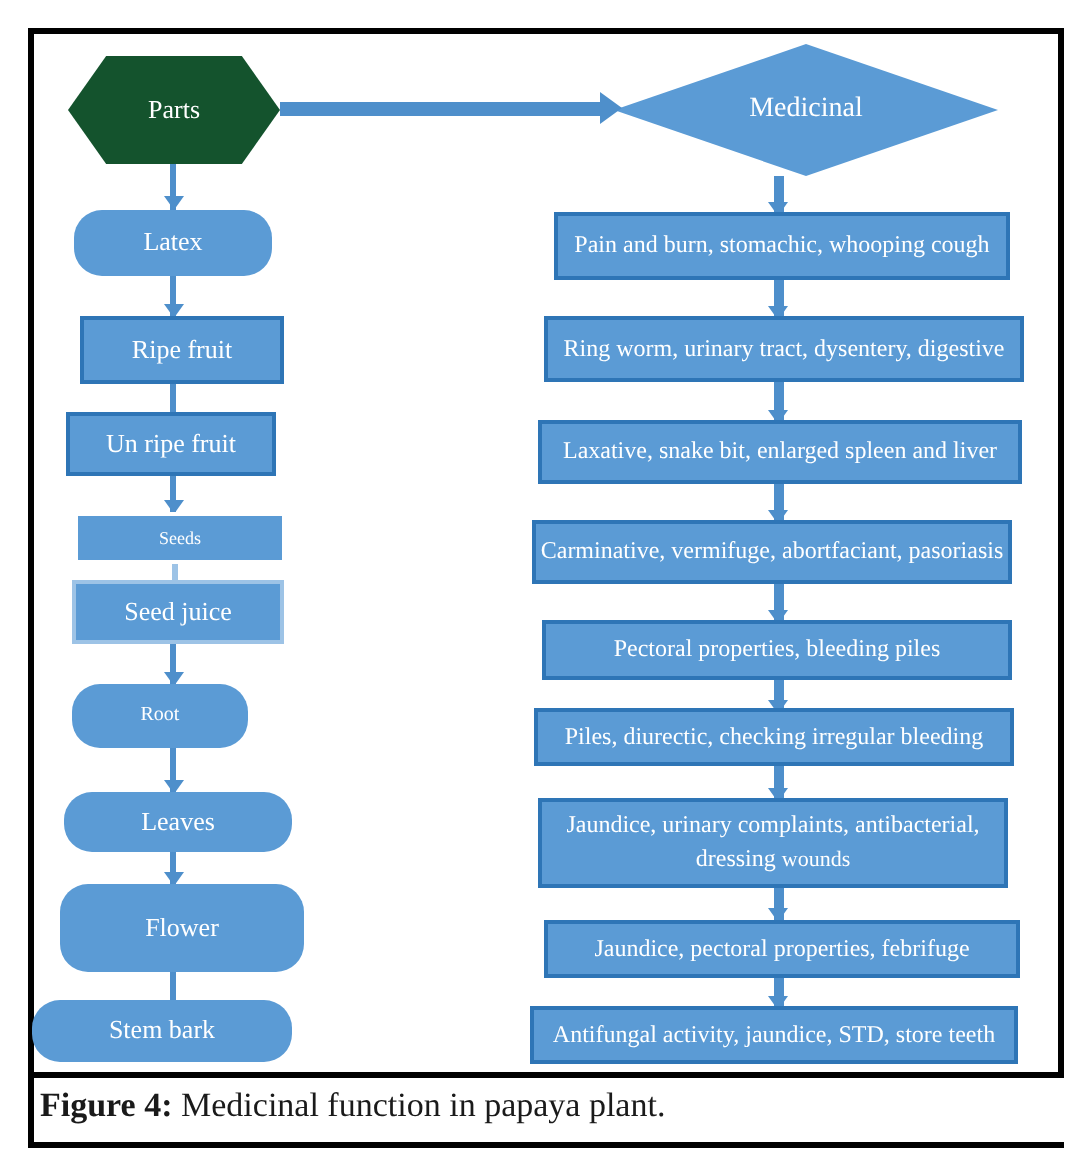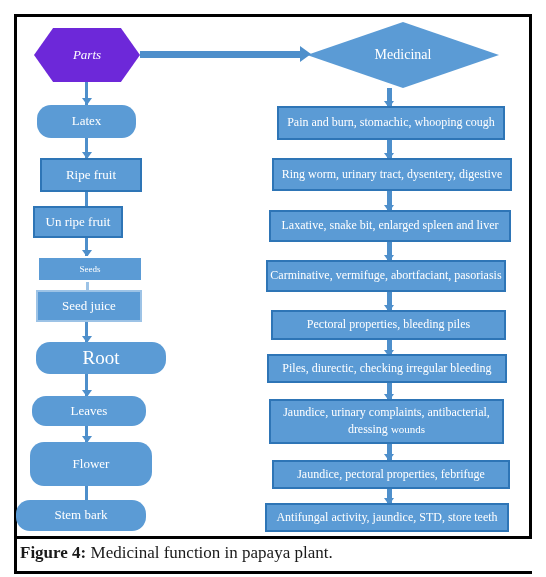--- a/index.html
+++ b/index.html
@@ -52,23 +52,22 @@
     font-family:"Liberation Serif",serif;
   }
   .round{border-radius:14px;}
   .sharp{border-radius:0;}
   .bd-dark{border:2px solid #2E75B6;}
   .bd-light{border:2px solid #9DC3E6;}
   .bd-white{border:2px solid #ffffff;}
 
   
   .hex{
-    background:#6d28d9;
+    background:#14532d;
     clip-path:polygon(18% 0,82% 0,100% 50%,82% 100%,18% 100%,0 50%);
-    font-style:italic;
   }
   
   .diamond{
     background:#5B9BD5;
     clip-path:polygon(50% 0,100% 50%,50% 100%,0 50%);
   }
 
   .conn{
     position:absolute;
     background:#4E8FCB;
@@ -145,33 +144,33 @@
   <div class="conn" style="left:85px;top:486px;width:3px;height:14px;"></div>
 
   <div class="node round" style="left:37px;top:105px;width:99px;height:33px;font-size:13px;">
     <span>Latex</span>
   </div>
 
   <div class="node sharp bd-dark" style="left:40px;top:158px;width:102px;height:34px;font-size:13px;">
     <span>Ripe fruit</span>
   </div>
 
-  <div class="node sharp bd-dark" style="left:33px;top:206px;width:90px;height:32px;font-size:13px;">
+  <div class="node sharp bd-dark" style="left:33px;top:206px;width:105px;height:32px;font-size:13px;">
     <span>Un ripe  fruit</span>
   </div>
 
   <div class="node sharp bd-white" style="left:37px;top:256px;width:106px;height:26px;font-size:9px;">
     <span>Seeds</span>
   </div>
 
   <div class="node sharp bd-light" style="left:36px;top:290px;width:106px;height:32px;font-size:13px;">
     <span>Seed juice</span>
   </div>
 
-  <div class="node round" style="left:36px;top:342px;width:130px;height:32px;font-size:19px;justify-content:center;">
+  <div class="node round" style="left:36px;top:342px;width:88px;height:32px;font-size:10px;justify-content:center;">
     <span>Root</span>
   </div>
 
   <div class="node round" style="left:32px;top:396px;width:114px;height:30px;font-size:13px;">
     <span>Leaves</span>
   </div>
 
   <div class="node round" style="left:30px;top:442px;width:122px;height:44px;font-size:13px;">
     <span>Flower</span>
   </div>

